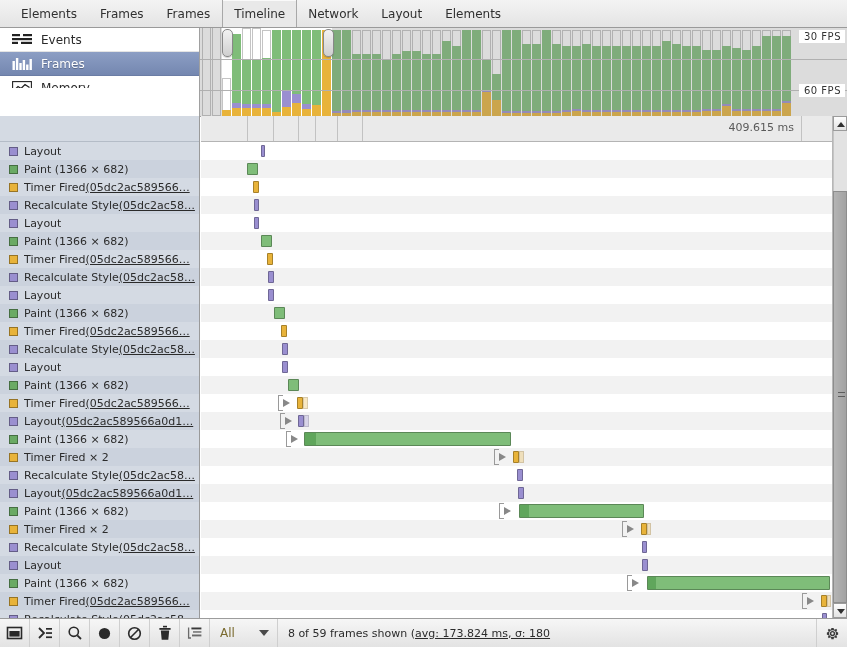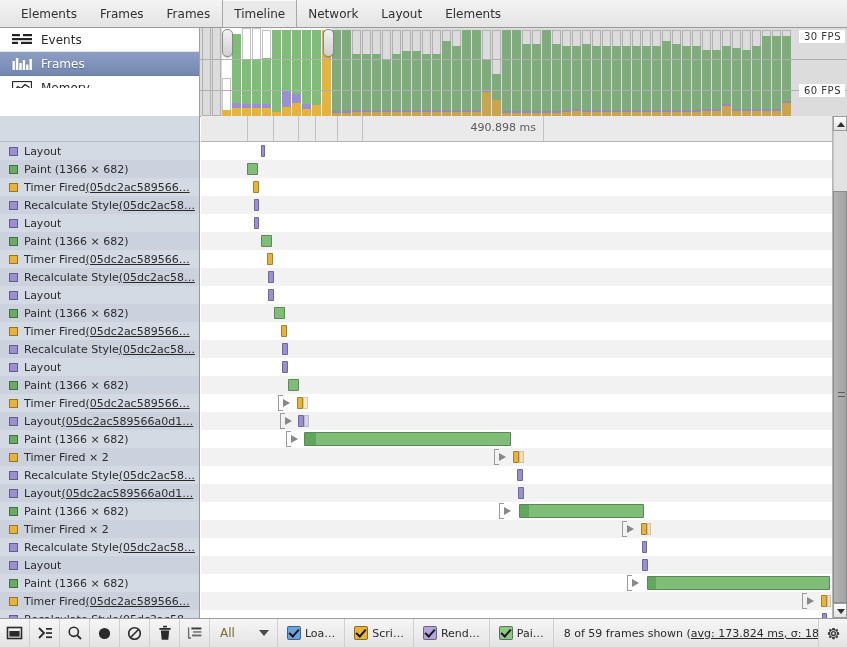--- a/index.html
+++ b/index.html
@@ -803,22 +803,22 @@
   </div>
 
   <div class="records-right">
     <div class="tl-header" id="tl-header">
         <div class="tl-tick" style="left: 0px; width: 47px;"></div>
         <div class="tl-tick" style="left: 47px; width: 26px;"></div>
         <div class="tl-tick" style="left: 73px; width: 25px;"></div>
         <div class="tl-tick" style="left: 98px; width: 17px;"></div>
         <div class="tl-tick" style="left: 115px; width: 22px;"></div>
         <div class="tl-tick" style="left: 137px; width: 25px;"></div>
-        <div class="tl-tick" style="left: 162px; width: 181px;">
-          <span>490.898 ms</span>
+        <div class="tl-tick" style="left: 471px; width: 130px;">
+          <span>409.615 ms</span>
         </div>
       </div>
     <div class="tl-body" id="tl-body">
         <div class="tl-vline" style="left: 46px;"></div>
         <div class="tl-vline" style="left: 72px;"></div>
         <div class="tl-vline" style="left: 97px;"></div>
         <div class="tl-vline" style="left: 114px;"></div>
         <div class="tl-vline" style="left: 136px;"></div>
         <div class="tl-vline" style="left: 161px;"></div>
         <div class="tl-vline" style="left: 342px;"></div>
@@ -1009,38 +1009,20 @@
               <rect x="6" y="5" width="8.4" height="1.9" fill="#8a8a8a"></rect>
               <rect x="5" y="8.5" width="9.4" height="1.9" fill="#6a6a6a"></rect>
             </svg>
           </span>
         </div>
       </div>
     <div class="sb-select">
       <span>All</span>
       <span class="sb-caret"></span>
     </div>
-    <div id="sb-checks" style="display:flex;align-items:center;">
-        <div class="sb-check">
-          <span class="cb" style="background: rgb(106, 163, 224);"></span>
-          <span>Loa…</span>
-        </div>
-        <div class="sb-check">
-          <span class="cb" style="background: rgb(232, 179, 58);"></span>
-          <span>Scri…</span>
-        </div>
-        <div class="sb-check">
-          <span class="cb" style="background: rgb(179, 165, 224);"></span>
-          <span>Rend…</span>
-        </div>
-        <div class="sb-check">
-          <span class="cb" style="background: rgb(140, 200, 136);"></span>
-          <span>Pai…</span>
-        </div>
-      </div>
     <div class="sb-status">
       <span>8 of 59 frames shown (</span>
         <u>avg: 173.824 ms, σ: 180</u>
     </div>
     <div class="sb-gear">
       <svg width="15" height="15" viewBox="0 0 16 16">
         <path fill="#3a3a3a" d="M8 5.2a2.8 2.8 0 1 0 0 5.6 2.8 2.8 0 0 0 0-5.6zm0 4.1a1.3 1.3 0 1 1 0-2.6 1.3 1.3 0 0 1 0 2.6z"></path>
         <path fill="#3a3a3a" d="M14 6.8l-1.5-.3-.4-1 .9-1.3-1.2-1.2-1.3.9-1-.4L9.2 2H6.8l-.3 1.5-1 .4-1.3-.9-1.2 1.2.9 1.3-.4 1L2 6.8v2.4l1.5.3.4 1-.9 1.3 1.2 1.2 1.3-.9 1 .4.3 1.5h2.4l.3-1.5 1-.4 1.3.9 1.2-1.2-.9-1.3.4-1 1.5-.3V6.8zM8 11.6A3.6 3.6 0 1 1 8 4.4a3.6 3.6 0 0 1 0 7.2z"></path>
       </svg>
     </div>

